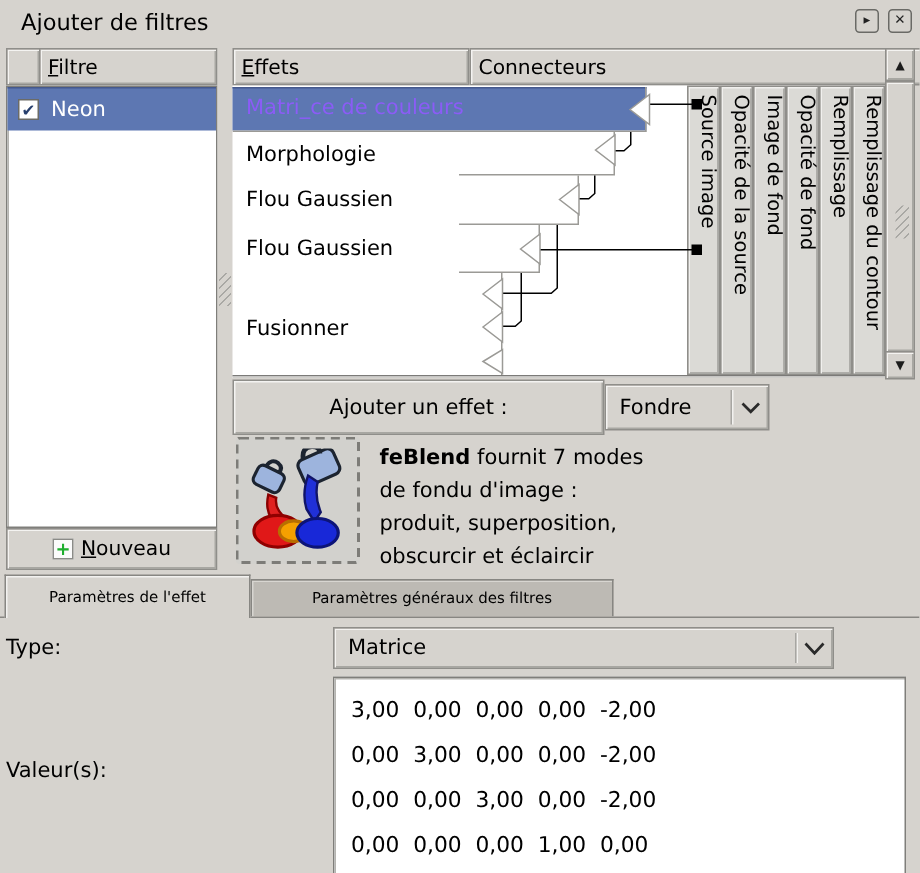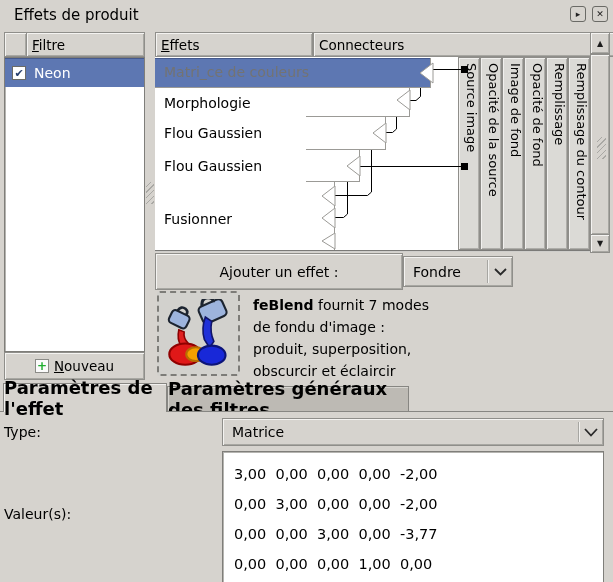--- a/index.html
+++ b/index.html
@@ -67,38 +67,38 @@
   .combo{display:flex;align-items:center;box-sizing:border-box;}
   .combo .val{flex:1;padding-left:9px;font-size:14px;}
   .combo .sep{width:1px;align-self:stretch;margin:3px 0;background:#a7a6a2;box-shadow:1px 0 0 #f2f1ef;}
   .combo .chev{width:24px;display:flex;align-items:center;justify-content:center;}
   .add-combo{left:403px;top:256px;width:110px;height:31px;}
   
   .fx-icon-box{left:157px;top:291px;width:83px;height:85px;background:#d2d1cd;border:2px dashed #7d7c78;border-radius:3px;
     box-sizing:border-box;display:flex;align-items:center;justify-content:center;}
   .info-text{left:253px;top:294px;width:230px;font-size:14px;line-height:22px;}
   
-  .tab{box-sizing:border-box;display:flex;align-items:center;justify-content:center;font-size:18px;font-weight:bold;}
+  .tab{box-sizing:border-box;display:flex;align-items:center;justify-content:center;font-size:10px;}
   .tab-active{left:3px;top:383px;width:164px;height:29px;background:#d6d3ce;
     border:1px solid #878682;border-bottom:none;box-shadow:inset 1px 1px 0 #f2f1ef;z-index:3;}
   .tab-inactive{left:167px;top:386px;width:242px;height:25px;background:#bdbab4;
     border:1px solid #878682;border-bottom:none;box-shadow:inset 1px 1px 0 #d8d6d1;z-index:1;}
   .notebook{left:0;top:411px;width:613px;height:171px;background:#d6d3ce;border-top:1px solid #878682;z-index:2;}
   
   .lbl{position:absolute;left:4px;font-size:14px;}
-  .type-combo{position:absolute;left:222px;top:6px;width:382px;height:28px;justify-content:flex-end;}
+  .type-combo{position:absolute;left:222px;top:6px;width:334px;height:28px;justify-content:flex-end;}
   .matrix-box{position:absolute;left:222px;top:39px;width:382px;height:152px;padding:7px 0 0 11px;}
   .mrow{height:30px;line-height:30px;font-size:14.5px;white-space:pre;}
   svg{display:block;}
 </style>
 </head>
 <body>
 
 <div class="abs titlebar">
-  <span class="abs title-text">Effets de produit</span>
+  <span class="abs title-text">Ajouter de filtres</span>
   <div class="abs tb-btn" style="left:570px;">
     <span>▸</span>
   </div>
   <div class="abs tb-btn" style="left:592px;">
     <span>✕</span>
   </div>
 </div>
 
 <div class="abs raised hdr-cell" style="left:4px;top:32px;width:23px;"></div>
 <div class="abs raised hdr-cell" style="left:26px;top:32px;width:119px;">
@@ -126,21 +126,21 @@
 
 <div class="abs raised hdr-cell" style="left:155px;top:32px;width:158px;">
   <span><span class="mnemo">E</span><span>ffets</span></span>
 </div>
 <div class="abs raised hdr-cell" style="left:313px;top:32px;width:334px;">
   <span>Connecteurs</span>
 </div>
 
 <div class="abs list-area">
   <div class="sel-bar"></div>
-  <div class="prim-label" style="top:1px;color:#737373;">Matri_ce de couleurs</div>
+  <div class="prim-label" style="top:1px;color:#8b5cf6;">Matri_ce de couleurs</div>
   <div class="prim-label" style="top:32px;text-align:center;">Morphologie</div>
   <div class="prim-label" style="top:62px;">Flou Gaussien</div>
   <div class="prim-label" style="top:95px;">Flou Gaussien</div>
   <div class="prim-label" style="top:148px;">Fusionner</div>
 
   <div class="in-col" style="left:303px;">Source image</div>
   <div class="in-col" style="left:325px;">Opacité de la source</div>
   <div class="in-col" style="left:347px;">Image de fond</div>
   <div class="in-col" style="left:369px;">Opacité de fond</div>
   <div class="in-col" style="left:391px;">Remplissage</div>
@@ -250,16 +250,16 @@
     <span class="chev">
       <svg width="14" height="9" viewBox="0 0 14 9">
           <polyline points="1,1 7,7.5 13,1" fill="none" stroke="#2a2a2a" stroke-width="1.8"></polyline>
         </svg>
     </span>
   </div>
   <span class="lbl" style="top:94px;">Valeur(s):</span>
   <div class="sunken-white matrix-box">
     <div class="mrow">3,00  0,00  0,00  0,00  -2,00</div>
     <div class="mrow">0,00  3,00  0,00  0,00  -2,00</div>
-    <div class="mrow">0,00  0,00  3,00  0,00  -3,77</div>
+    <div class="mrow">0,00  0,00  3,00  0,00  -2,00</div>
     <div class="mrow">0,00  0,00  0,00  1,00  0,00</div>
   </div>
 </div>
 
 </body></html>

